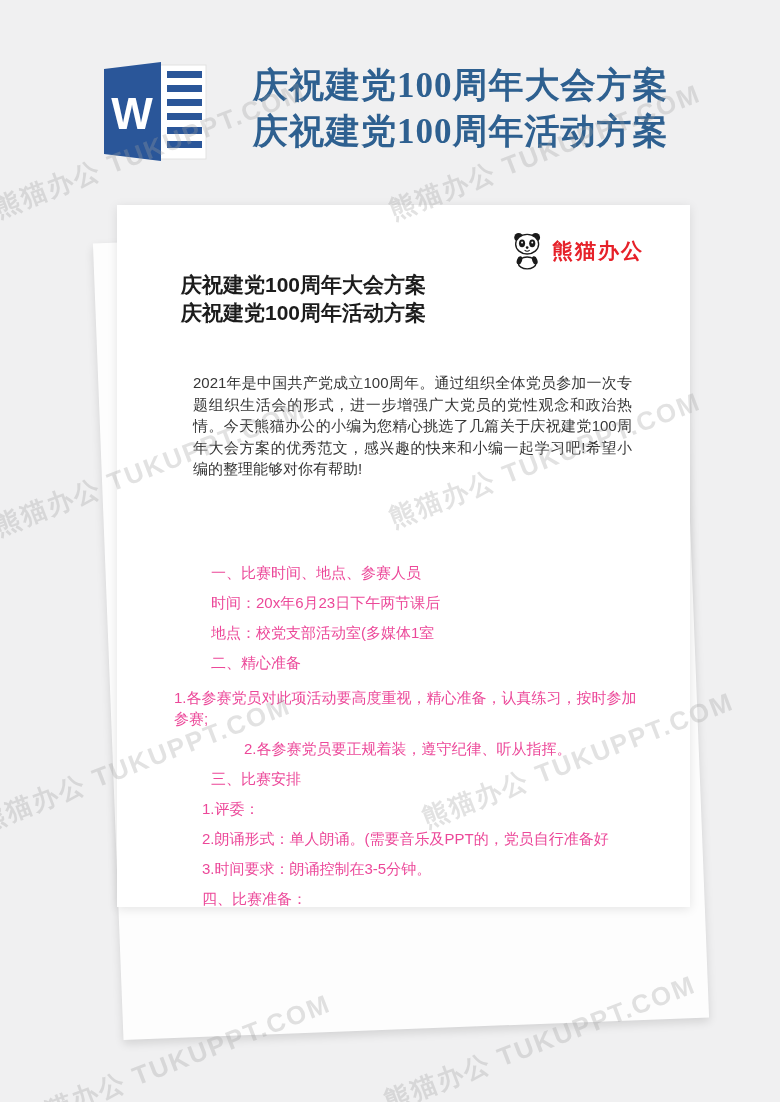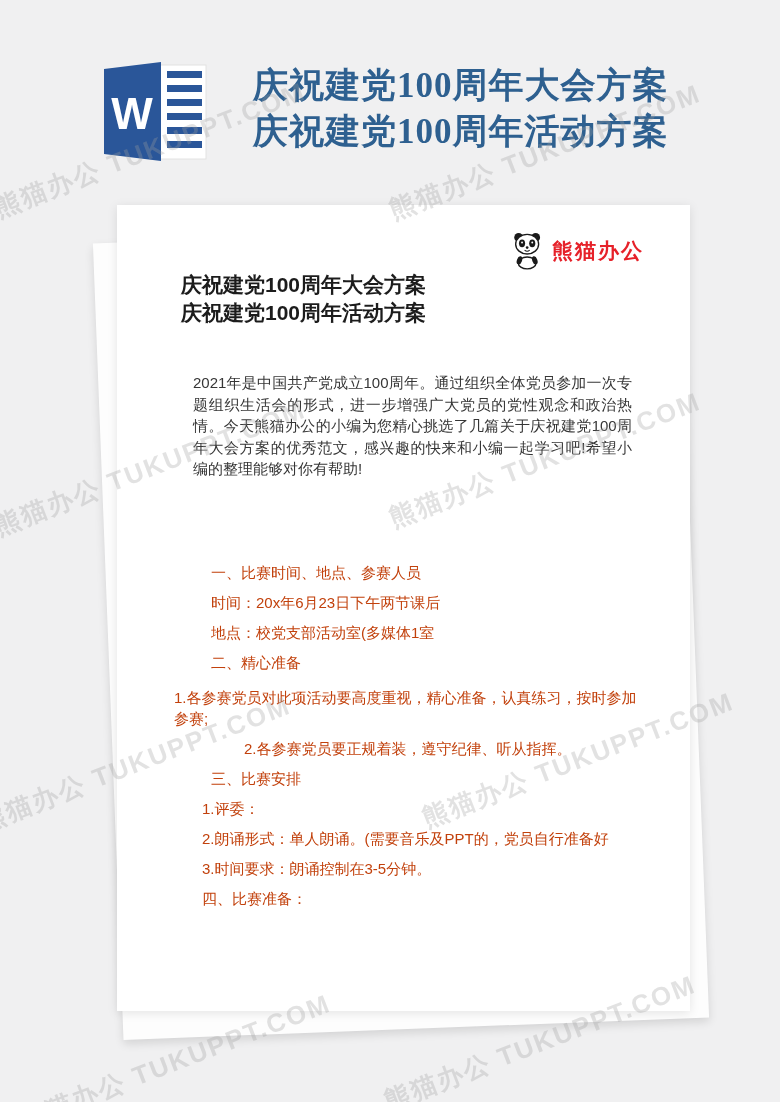--- a/index.html
+++ b/index.html
@@ -19,42 +19,42 @@
   }
 
   
   .back-page {
     position:absolute; left:108px; top:232px; width:586px; height:797px;
     background:#fdfdfd; transform:rotate(-2.2deg);
     box-shadow:0 4px 10px rgba(0,0,0,0.12);
     z-index:1;
   }
   .doc-page {
-    position:absolute; left:117px; top:205px; width:573px; height:806px;
+    position:absolute; left:117px; top:205px; width:573px; height:702px;
     background:#ffffff; box-shadow:0 2px 10px rgba(0,0,0,0.10);
     z-index:2;
   }
 
   
   .brand-logo { position:absolute; top:26px; right:46px; display:flex; align-items:center; gap:7px; }
   .brand-text { color:#e62129; font-weight:bold; font-size:21px; letter-spacing:2px; }
 
   .doc-title {
     position:absolute; left:64px; top:66px;
     font-size:21px; font-weight:bold; color:#1c1c1c; line-height:28px;
   }
 
   .para {
     position:absolute; left:64px; right:46px; margin:12px;
     font-size:15px; line-height:21.5px; color:#363636; text-align:justify;
   }
   .para1 { top:155px; }
   .para2 { top:256px; }
 
-  .items { position:absolute; left:64px; right:50px; top:357px; font-size:15px; color:#c2410c; }
+  .items { position:absolute; left:64px; right:50px; top:357px; font-size:15px; color:#ec4899; }
   .item  { line-height:21px; margin-bottom:9px; }
   .ind2  { padding-left:2em; }
   .ind15 { padding-left:1.4em; }
   .ind4  { padding-left:4.2em; }
   .ind0  { margin-left:-7px; }
   .gap   { margin-top:14px; }
 
   
   .wm-layer { position:absolute; inset:0; z-index:5; pointer-events:none; }
   .wm {

